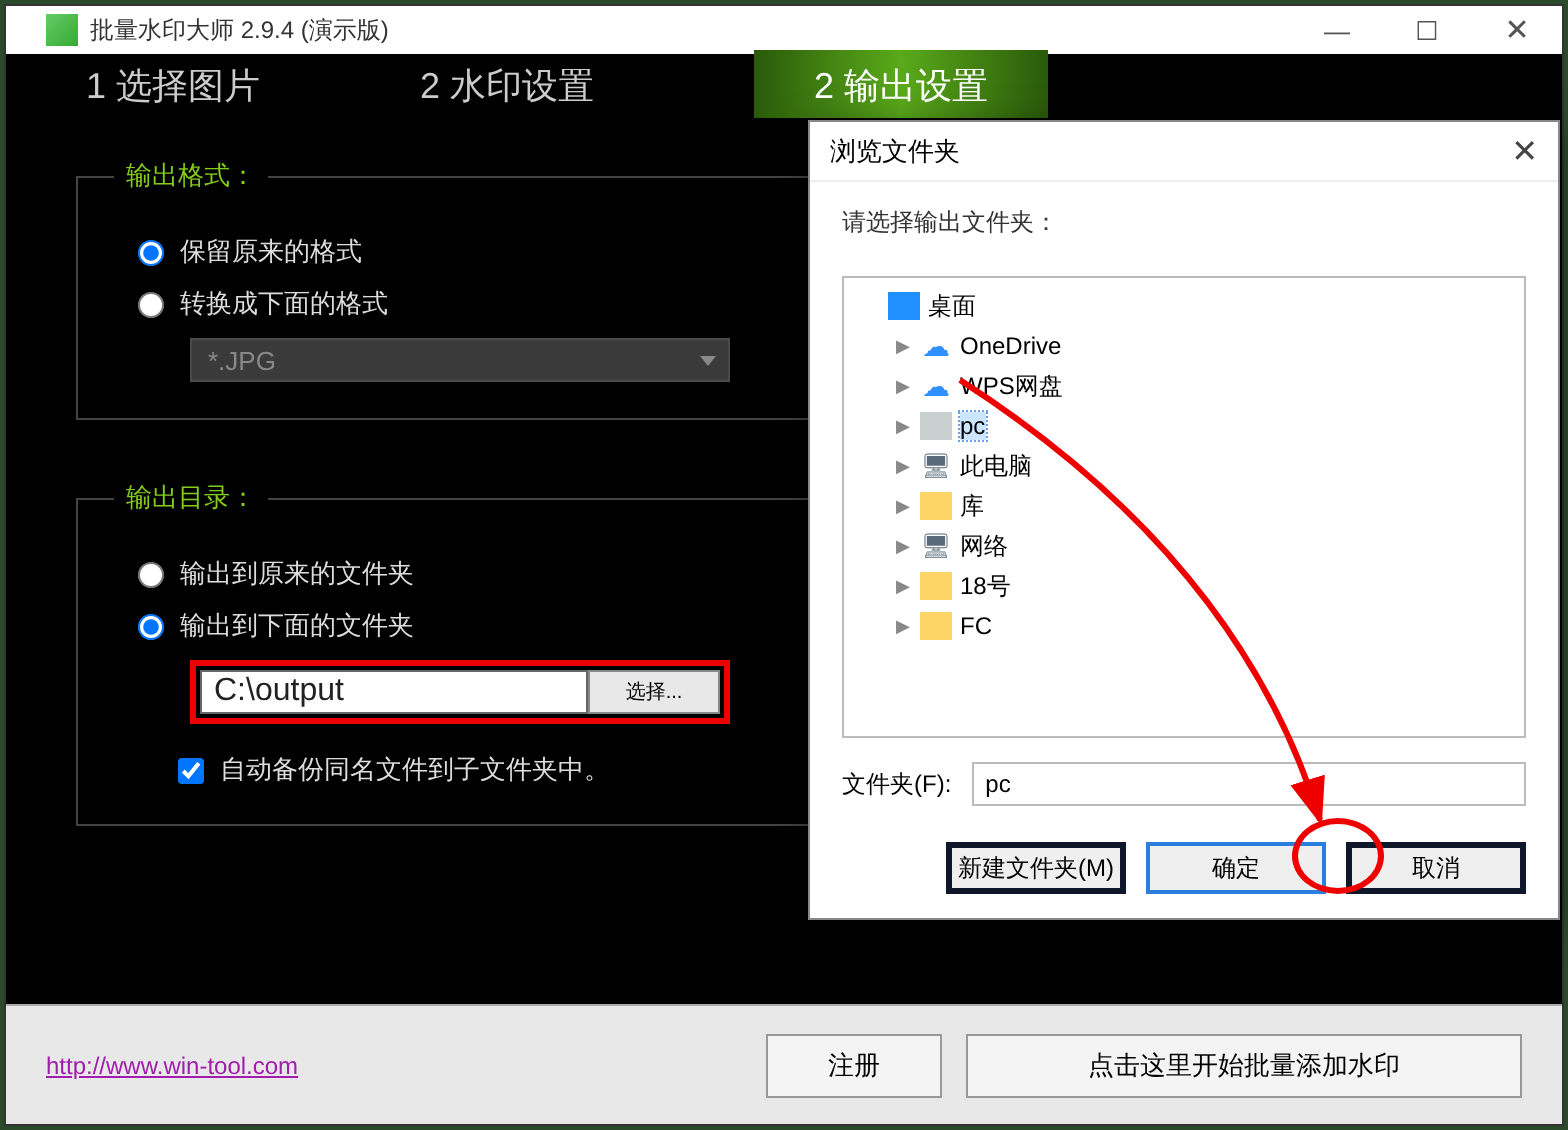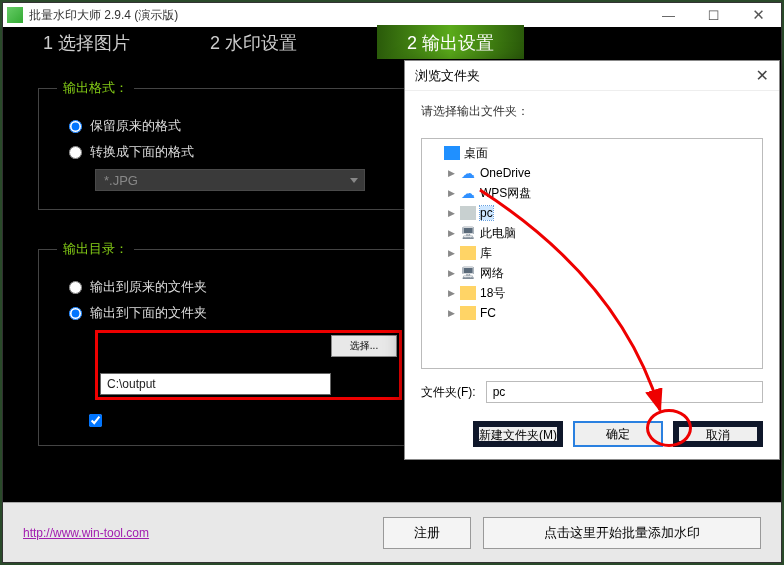--- a/index.html
+++ b/index.html
@@ -1,20 +1,20 @@
 <!DOCTYPE html>
 <html><head>
 <meta charset="utf-8">
 <style>
   * { box-sizing: border-box; margin: 0; padding: 0; font-family: "Microsoft YaHei", Tahoma, sans-serif; }
   body { width: 784px; height: 565px; background: #2a4a2a; position: relative; overflow: hidden; }
   
   .window { position: absolute; left: 2px; top: 2px; width: 780px; height: 561px; background: #000; border: 1px solid #333; }
   
-  .titlebar { height: 24px; background: #fff; display: flex; align-items: center; padding-left: 4px; }
+  .titlebar { height: 24px; background: #fff; display: flex; align-items: center; padding-left: 20px; }
   .titlebar .icon-box { width: 16px; height: 16px; background: linear-gradient(135deg,#6c6,#3a3); margin-right: 6px; }
   .titlebar .title { flex: 1; font-size: 12px; color: #333; }
   .titlebar .winbtn { width: 45px; height: 24px; display: flex; align-items: center; justify-content: center; font-size: 13px; color: #555; }
   .titlebar .winbtn.close { font-size: 15px; }
   
   .steps { height: 32px; background: #000; display: flex; align-items: center; padding-left: 40px; }
   .step { font-size: 18px; color: #ccc; margin-right: 80px; }
   .step.active { background: linear-gradient(90deg,#2a5a0a,#5aaa1a,#2a5a0a); color: #fff; padding: 6px 30px; position: relative; }
   
   .content { position: absolute; left: 0; top: 56px; right: 0; bottom: 60px; background: #000; padding: 20px 35px; }
@@ -22,21 +22,21 @@
   fieldset { border: 1px solid #444; padding: 12px 18px 18px; margin-bottom: 30px; position: relative; }
   fieldset legend { color: #84cc16; font-size: 13px; padding: 0 6px; }
   
   .radio-row { display: flex; align-items: center; margin: 8px 0 0 12px; font-size: 13px; color: #ddd; }
   .radio-row input[type=radio] { margin-right: 8px; width: 13px; height: 13px; }
   
   .dropdown { margin: 8px 0 0 38px; width: 270px; height: 22px; background: #3a3a3a; color: #888; font-size: 13px; padding: 3px 8px; border: 1px solid #4a4a4a; position: relative; }
   .dropdown::after { content: ""; position: absolute; right: 6px; top: 8px; border-left: 4px solid transparent; border-right: 4px solid transparent; border-top: 5px solid #888; }
   
   .path-row { margin: 8px 0 0 38px; display: flex; }
-  .path-input { width: 231px; height: 22px; background: #fff; color: #222; font-size: 12px; padding: 3px 6px; border: 1px solid #666; margin-top: 38px; }
+  .path-input { width: 194px; height: 22px; background: #fff; color: #222; font-size: 16px; padding: 3px 6px; border: 1px solid #666; }
   .browse-btn { width: 66px; height: 22px; background: #e8e8e8; border: 1px solid #888; font-size: 10px; cursor: pointer; }
   .red-box { border: 3px solid #e00; padding: 2px; display: inline-flex; }
   
   .check-row { margin: 14px 0 0 32px; display: flex; align-items: center; font-size: 13px; color: #ddd; }
   .check-row input { margin-right: 8px; width: 13px; height: 13px; }
   
   .bottombar { position: absolute; left: 0; right: 0; bottom: 0; height: 60px; background: #e8e8e8; display: flex; align-items: center; padding: 0 20px; border-top: 1px solid #aaa; }
   .link { color: #a21caf; font-size: 12px; text-decoration: underline; flex: 1; }
   .bigbtn { height: 32px; background: #f4f4f4; border: 1px solid #999; font-size: 13px; padding: 0 30px; margin-left: 12px; cursor: pointer; }
   .bigbtn.wide { padding: 0 60px; }
@@ -59,21 +59,21 @@
   .icon-folder { background: #ffd466; }
   .icon-cloud { color: #3090ff; font-size: 14px; }
   .icon-computer { color: #5a6a7a; font-size: 12px; }
   .icon-pc { background: #c8d0d0; }
   
   .folder-row { display: flex; align-items: center; margin: 12px 0; font-size: 12px; }
   .folder-row label { margin-right: 10px; }
   .folder-input { flex: 1; height: 22px; border: 1px solid #bbb; padding: 2px 6px; font-size: 12px; }
   
   .dlg-actions { display: flex; justify-content: flex-end; gap: 10px; margin-top: 6px; }
-  .dlg-btn { width: 90px; height: 26px; background: #efefef; border: 6px solid #0f172a; font-size: 12px; cursor: pointer; }
+  .dlg-btn { width: 90px; height: 26px; background: #efefef; border: 3px solid #0f172a; font-size: 12px; cursor: pointer; }
   .dlg-btn.primary { border: 2px solid #2a80e0; }
   .red-circle { position: absolute; border: 3px solid #e00; border-radius: 50%; pointer-events: none; }
   .red-arrow { position: absolute; pointer-events: none; }
 </style>
 </head>
 <body>
 
 <div class="window">
   <div class="titlebar">
     <div class="icon-box"></div>
@@ -114,20 +114,21 @@
         <span>输出到下面的文件夹</span>
       </label>
       <div class="path-row">
         <span class="red-box">
           <input class="path-input" value="C:\output" style="">
           <button class="browse-btn">选择...</button>
         </span>
       </div>
       <label class="check-row">
         <input type="checkbox" checked="" style="">
+        <span>自动备份同名文件到子文件夹中。</span>
       </label>
     </fieldset>
   </div>
 
   <div class="bottombar">
     <a class="link">http://www.win-tool.com</a>
     <button class="bigbtn">注册</button>
     <button class="bigbtn wide">点击这里开始批量添加水印</button>
   </div>
 </div>

